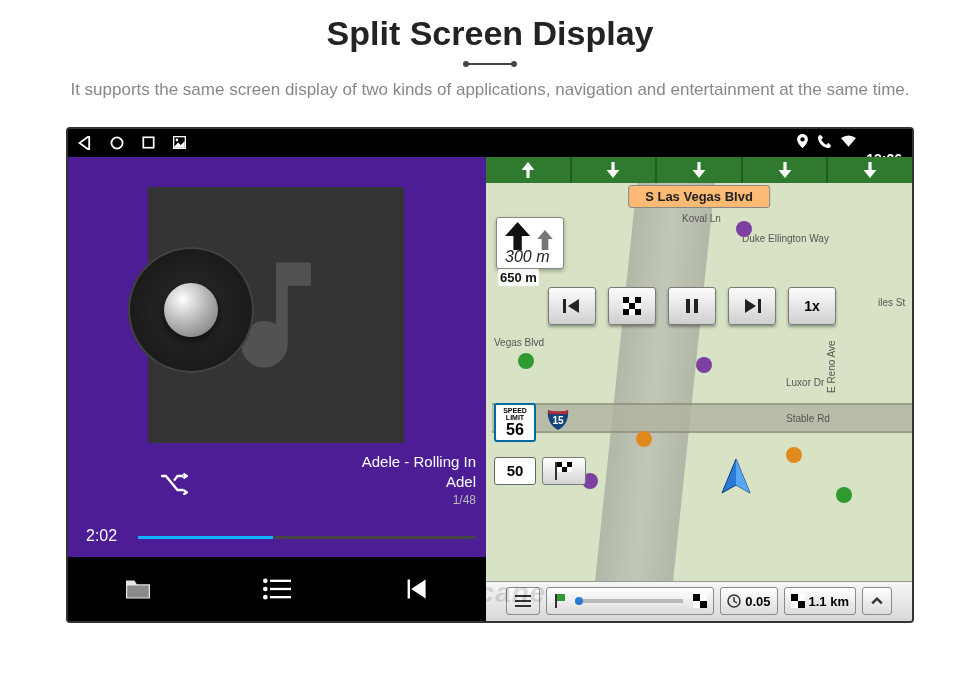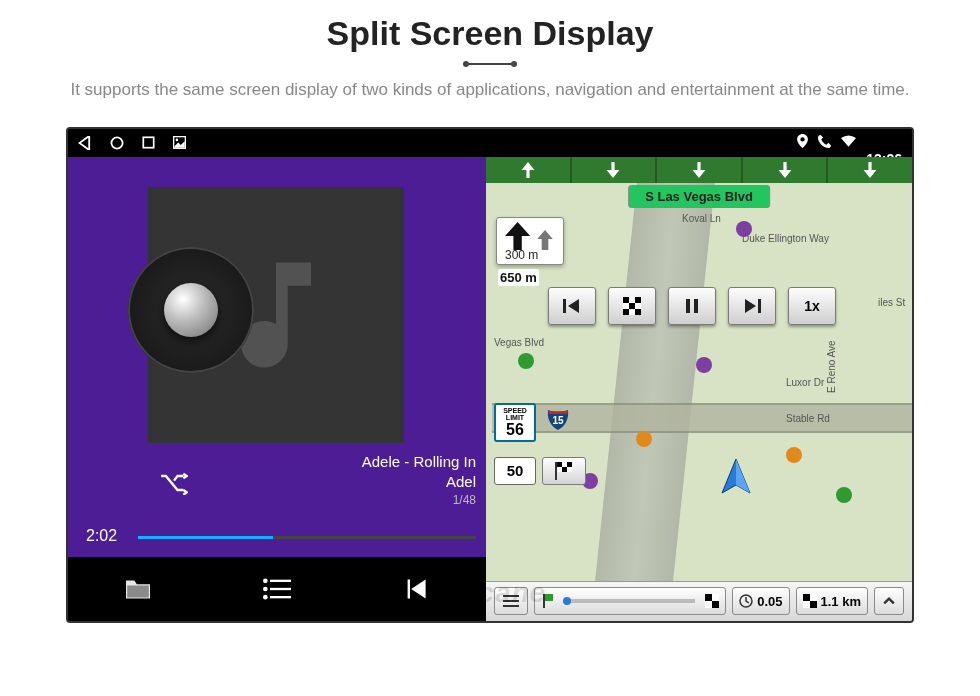--- a/index.html
+++ b/index.html
@@ -36,43 +36,43 @@
   .shuffle svg{display:block;}
   .time-elapsed{position:absolute;left:18px;top:370px;font-size:16px;color:#fff;}
   .progress{position:absolute;left:70px;top:379px;right:10px;height:3px;background:#444;}
   .progress::before{content:"";position:absolute;left:0;top:0;height:100%;width:40%;background:#12b1ff;}
   .bottom-bar{position:absolute;left:0;right:0;bottom:0;height:64px;background:#000;display:flex;align-items:center;justify-content:space-around;}
   .bottom-bar .btn{width:44px;height:44px;display:flex;align-items:center;justify-content:center;}
   
   .map-green{position:absolute;top:0;left:0;right:0;height:26px;background:#2f7a2f;display:flex;}
   .map-green .arrow{flex:1;display:flex;align-items:center;justify-content:center;color:#fff;}
   .map-green .sep{width:2px;background:#225a22;}
-  .street-sign{position:absolute;top:28px;left:50%;transform:translateX(-50%);background:#22c55e;border:1px solid #888;border-radius:3px;padding:3px 16px;font-size:13px;font-weight:600;color:#222;}
+  .street-sign{position:absolute;top:28px;left:50%;transform:translateX(-50%);background:#fdba74;border:1px solid #888;border-radius:3px;padding:3px 16px;font-size:13px;font-weight:600;color:#222;}
   
   .turn-box{position:absolute;top:60px;left:10px;background:#fff;border:1px solid #888;border-radius:3px;padding:4px 10px 2px 8px;box-shadow:0 2px 4px rgba(0,0,0,.3);}
   .turn-box .arrows{display:flex;align-items:flex-end;gap:4px;}
-  .next-dist{font-size:12px;color:#222;margin-top:-2px;}
+  .next-dist{font-size:16px;color:#222;margin-top:-2px;font-style:italic;}
   .turn-dist{position:absolute;top:112px;left:12px;font-size:13px;font-weight:700;color:#111;background:rgba(255,255,255,.9);padding:1px 2px;border-radius:2px;}
   
   .speed-limit{position:absolute;top:246px;left:8px;width:42px;background:#fff;border:2px solid #0369a1;border-radius:3px;text-align:center;padding:2px 0 1px;}
   .speed-limit .sl-lbl{font-size:7px;font-weight:700;line-height:1;}
   .speed-limit .sl-val{font-size:16px;font-weight:700;}
   
   .cur-speed{position:absolute;top:300px;left:8px;width:42px;height:28px;background:#fff;border:1px solid #666;border-radius:3px;display:flex;align-items:center;justify-content:center;font-size:15px;font-weight:700;}
   
   .route-cue{position:absolute;top:300px;left:56px;width:44px;height:28px;background:linear-gradient(#fff,#d4d4d4);border:1px solid #7a7a7a;border-radius:3px;display:flex;align-items:center;justify-content:center;}
   
   .nav-cursor{position:absolute;top:300px;left:230px;}
   
   .map-controls{position:absolute;top:130px;left:62px;display:flex;gap:12px;}
   .mc-btn{width:48px;height:38px;background:linear-gradient(#fdfdfd,#cfcfcf);border:1px solid #7a7a7a;border-radius:3px;display:flex;align-items:center;justify-content:center;font-size:14px;font-weight:700;box-shadow:0 2px 3px rgba(0,0,0,.35);}
   
   .street-sign2{position:absolute;bottom:50px;left:120px;background:#fff;border:1px solid #888;border-radius:3px;padding:3px 12px;font-size:13px;font-weight:600;}
   .house-no{display:inline-block;margin-left:8px;padding:0 4px;border:1px solid #888;border-radius:2px;font-size:10px;}
-  .map-hud{position:absolute;left:0;right:0;bottom:0;height:40px;background:linear-gradient(#f6f6f6,#d8d8d8);border-top:1px solid #999;display:flex;align-items:center;gap:6px;padding:0 8px;font-size:13px;font-weight:600;}
+  .map-hud{position:absolute;left:0;right:0;bottom:0;height:40px;background:linear-gradient(#f6f6f6,#d8d8d8);border-top:1px solid #999;display:flex;align-items:center;gap:6px;padding:0 20px;font-size:13px;font-weight:600;}
   .hud-box{height:28px;background:linear-gradient(#fff,#dcdcdc);border:1px solid #8a8a8a;border-radius:3px;display:flex;align-items:center;justify-content:center;padding:0 6px;gap:4px;}
   
   .road-main{position:absolute;left:130px;top:26px;width:78px;bottom:40px;background:linear-gradient(90deg,#aeb3a5 0,#bfc4b6 50%,#aeb3a5 100%);transform:skewX(-6deg);opacity:.9;}
   .road-hwy{position:absolute;left:6px;top:246px;right:0;height:30px;background:#b0b49f;opacity:.8;border-top:2px solid #8c8f7c;border-bottom:2px solid #8c8f7c;}
   .hwy-shield{position:absolute;top:250px;left:60px;width:24px;height:31px;}
   
   .poi{position:absolute;width:16px;height:16px;border-radius:50%;}
   .poi.purple{background:#7d3fa0;}
   .poi.green{background:#2f9a2f;}
   .poi.orange{background:#e08a1e;}

